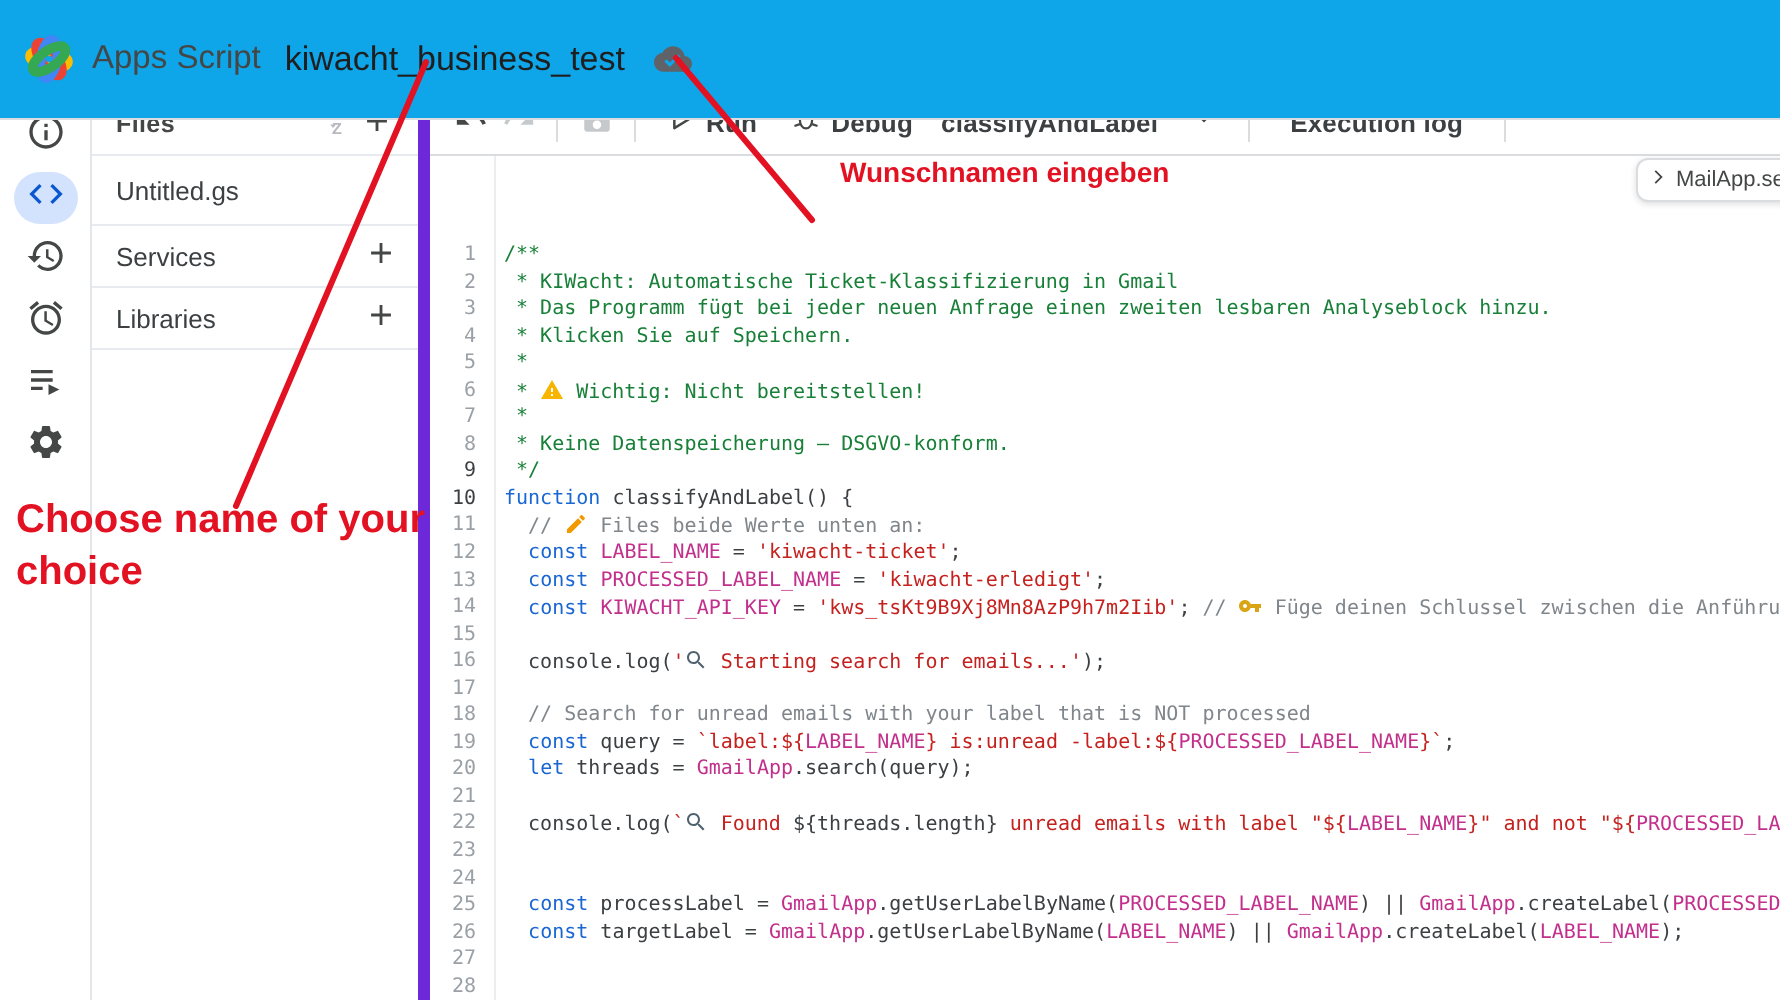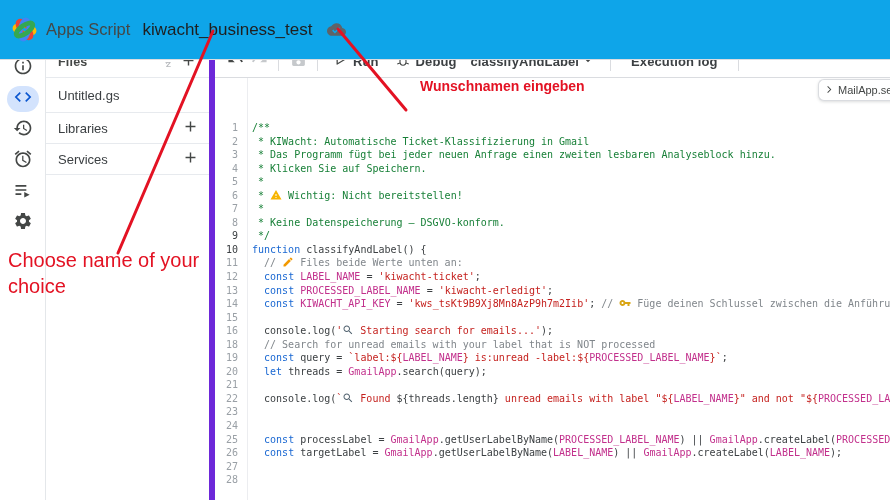--- a/index.html
+++ b/index.html
@@ -31,21 +31,21 @@
   .sec-row{height:30px;display:flex;align-items:center;justify-content:space-between;
            padding:0 8px 0 12px;color:#3c4043;border-bottom:1px solid #e7eaee}
 
   
   .editor{position:absolute;left:215px;top:46px;right:0;bottom:0;background:#fff}
   .etoolbar{height:32px;display:flex;align-items:center;border-bottom:1px solid #dadce0;padding-left:8px;box-sizing:border-box}
   .tbtn{display:flex;align-items:center;justify-content:center;width:24px;height:24px;cursor:pointer}
   .sep{width:1px;height:18px;background:#dadce0;margin:0 7px}
   .tool-lbl{font-size:13px;font-weight:700;color:#3c4043;letter-spacing:.1px}
   .run-btn,.debug-btn{display:flex;align-items:center;gap:5px;padding:0 8px;cursor:pointer;height:26px}
-  .fn-sel{display:flex;align-items:center;gap:0;padding:0 6px;cursor:pointer;height:26px}
+  .fn-sel{display:flex;align-items:center;gap:14px;padding:0 6px;cursor:pointer;height:26px}
   .exec-btn{padding:0 13px;cursor:pointer;height:26px;display:flex;align-items:center}
 
   .code-wrap{position:absolute;top:32px;left:0;right:0;bottom:0;overflow:hidden;padding-top:43px;box-sizing:border-box;cursor:text}
   .gutter-line{position:absolute;top:0;bottom:0;left:32px;width:1px;background:#ecedf0}
   .code-row{display:flex;height:13.55px;line-height:13.55px;white-space:pre;
             font-family:"DejaVu Sans Mono",monospace;font-size:10px}
   .ln{width:23px;text-align:right;color:#9aa0a6;flex:none}
   .ln-active{color:#3c4043}
   .code-text{margin-left:14px;flex:none;white-space:pre;color:var(--c-d)}
   .tk-k{color:var(--c-k)} .tk-i{color:var(--c-i)} .tk-s{color:var(--c-s)}
@@ -56,21 +56,21 @@
   
   .popup{position:absolute;left:818px;top:79px;height:22px;width:90px;background:#fff;border:1px solid #dadce0;
          border-right:none;border-radius:6px 0 0 6px;box-shadow:0 1px 3px rgba(60,64,67,.18);
          display:flex;align-items:center;gap:3px;padding-left:5px;box-sizing:border-box;z-index:5;cursor:pointer}
   .popup-text{font-size:11px;color:#444746;white-space:nowrap}
 
   
   .ann-overlay{position:absolute;inset:0;z-index:9;pointer-events:none}
   .ann-line{stroke:var(--ann);stroke-width:3;stroke-linecap:round;fill:none}
   .ann-de{position:absolute;left:420px;top:78px;font-size:14px;font-weight:700;color:var(--ann);white-space:nowrap}
-  .ann-en{position:absolute;left:8px;top:247px;width:218px;font-size:20px;font-weight:400;line-height:26px;color:var(--ann)}
+  .ann-en{position:absolute;left:8px;top:247px;width:218px;font-size:20px;font-weight:700;line-height:26px;color:var(--ann)}
 </style>
 </head>
 <body style="--ann: #e31223;">
 
 <div class="header">
   <span class="logo">
     <svg width="27" height="27" viewBox="0 0 28 28">
       <g fill="none" stroke-width="5" stroke-linecap="round">
         <ellipse cx="14" cy="14" rx="10" ry="4.2" stroke="#fbbc04" transform="rotate(10 14 14)"></ellipse>
         <ellipse cx="14" cy="14" rx="10" ry="4.2" stroke="#ea4335" transform="rotate(55 14 14)"></ellipse>
@@ -135,29 +135,29 @@
     <span class="mini-ic">
       <span><svg width="17" height="17" viewBox="0 0 24 24">
             <path fill="#444746" d="M19 13h-6v6h-2v-6H5v-2h6V5h2v6h6v2z"></path>
           </svg></span>
     </span>
   </div>
   <div class="file-row">
     <span>Untitled.gs</span>
   </div>
   <div class="sec-row">
+    <span>Services</span>
+    <span class="mini-ic">
+      <span><svg width="17" height="17" viewBox="0 0 24 24">
+            <path fill="#444746" d="M19 13h-6v6h-2v-6H5v-2h6V5h2v6h6v2z"></path>
+          </svg></span>
+    </span>
+  </div>
+  <div class="sec-row">
     <span>Libraries</span>
-    <span class="mini-ic">
-      <span><svg width="17" height="17" viewBox="0 0 24 24">
-            <path fill="#444746" d="M19 13h-6v6h-2v-6H5v-2h6V5h2v6h6v2z"></path>
-          </svg></span>
-    </span>
-  </div>
-  <div class="sec-row">
-    <span>Services</span>
     <span class="mini-ic">
       <span><svg width="17" height="17" viewBox="0 0 24 24">
             <path fill="#444746" d="M19 13h-6v6h-2v-6H5v-2h6V5h2v6h6v2z"></path>
           </svg></span>
     </span>
   </div>
 </div>
 
 <div class="editor">
   <div class="etoolbar">
@@ -227,20 +227,21 @@
               </svg></span><span class="tk-cl"> Files beide Werte unten an:</span></span></div>
         <div class="code-row"><span class="ln">12</span><span class="code-text"><span class="tk-d">  </span><span class="tk-k">const</span><span class="tk-d"> </span><span class="tk-i">LABEL_NAME</span><span class="tk-d"> = </span><span class="tk-s">'kiwacht-ticket'</span><span class="tk-d">;</span></span></div>
         <div class="code-row"><span class="ln">13</span><span class="code-text"><span class="tk-d">  </span><span class="tk-k">const</span><span class="tk-d"> </span><span class="tk-i">PROCESSED_LABEL_NAME</span><span class="tk-d"> = </span><span class="tk-s">'kiwacht-erledigt'</span><span class="tk-d">;</span></span></div>
         <div class="code-row"><span class="ln">14</span><span class="code-text"><span class="tk-d">  </span><span class="tk-k">const</span><span class="tk-d"> </span><span class="tk-i">KIWACHT_API_KEY</span><span class="tk-d"> = </span><span class="tk-s">'kws_tsKt9B9Xj8Mn8AzP9h7m2Iib'</span><span class="tk-d">; </span><span class="tk-cl">// </span><span class="tki"><svg viewBox="0 0 24 24">
                 <path fill="#d9a514" d="M12.65 10C11.83 7.67 9.61 6 7 6c-3.31 0-6 2.69-6 6s2.69 6 6 6c2.61 0 4.83-1.67 5.65-4H17v4h4v-4h2v-4H12.65zM7 14c-1.1 0-2-.9-2-2s.9-2 2-2 2 .9 2 2-.9 2-2 2z"></path>
               </svg></span><span class="tk-cl"> Füge deinen Schlussel zwischen die Anführu</span></span></div>
         <div class="code-row"><span class="ln">15</span><span class="code-text"></span></div>
         <div class="code-row"><span class="ln">16</span><span class="code-text"><span class="tk-d">  console.log(</span><span class="tk-s">'</span><span class="tki"><svg viewBox="0 0 24 24">
                 <path fill="#50616e" d="M15.5 14h-.79l-.28-.27C15.41 12.59 16 11.11 16 9.5 16 5.91 13.09 3 9.5 3S3 5.91 3 9.5 5.91 16 9.5 16c1.61 0 3.09-.59 4.23-1.57l.27.28v.79l5 4.99L20.49 19l-4.99-5zm-6 0C7.01 14 5 11.99 5 9.5S7.01 5 9.5 5 14 7.01 14 9.5 11.99 14 9.5 14z"></path>
               </svg></span><span class="tk-s"> Starting search for emails...'</span><span class="tk-d">);</span></span></div>
+        <div class="code-row"><span class="ln">17</span><span class="code-text"></span></div>
         <div class="code-row"><span class="ln">18</span><span class="code-text"><span class="tk-cl">  // Search for unread emails with your label that is NOT processed</span></span></div>
         <div class="code-row"><span class="ln">19</span><span class="code-text"><span class="tk-d">  </span><span class="tk-k">const</span><span class="tk-d"> query = </span><span class="tk-s">`label:${</span><span class="tk-i">LABEL_NAME</span><span class="tk-s">} is:unread -label:${</span><span class="tk-i">PROCESSED_LABEL_NAME</span><span class="tk-s">}`</span><span class="tk-d">;</span></span></div>
         <div class="code-row"><span class="ln">20</span><span class="code-text"><span class="tk-d">  </span><span class="tk-k">let</span><span class="tk-d"> threads = </span><span class="tk-i">GmailApp</span><span class="tk-d">.search(query);</span></span></div>
         <div class="code-row"><span class="ln">21</span><span class="code-text"></span></div>
         <div class="code-row"><span class="ln">22</span><span class="code-text"><span class="tk-d">  console.log(</span><span class="tk-s">`</span><span class="tki"><svg viewBox="0 0 24 24">
                 <path fill="#50616e" d="M15.5 14h-.79l-.28-.27C15.41 12.59 16 11.11 16 9.5 16 5.91 13.09 3 9.5 3S3 5.91 3 9.5 5.91 16 9.5 16c1.61 0 3.09-.59 4.23-1.57l.27.28v.79l5 4.99L20.49 19l-4.99-5zm-6 0C7.01 14 5 11.99 5 9.5S7.01 5 9.5 5 14 7.01 14 9.5 11.99 14 9.5 14z"></path>
               </svg></span><span class="tk-s"> Found </span><span class="tk-d">${threads.length}</span><span class="tk-s"> unread emails with label "${</span><span class="tk-i">LABEL_NAME</span><span class="tk-s">}" and not "${</span><span class="tk-i">PROCESSED_LA</span></span></div>
         <div class="code-row"><span class="ln">23</span><span class="code-text"></span></div>
         <div class="code-row"><span class="ln">24</span><span class="code-text"></span></div>
         <div class="code-row"><span class="ln">25</span><span class="code-text"><span class="tk-d">  </span><span class="tk-k">const</span><span class="tk-d"> processLabel = </span><span class="tk-i">GmailApp</span><span class="tk-d">.getUserLabelByName(</span><span class="tk-i">PROCESSED_LABEL_NAME</span><span class="tk-d">) || </span><span class="tk-i">GmailApp</span><span class="tk-d">.createLabel(</span><span class="tk-i">PROCESSED</span></span></div>

